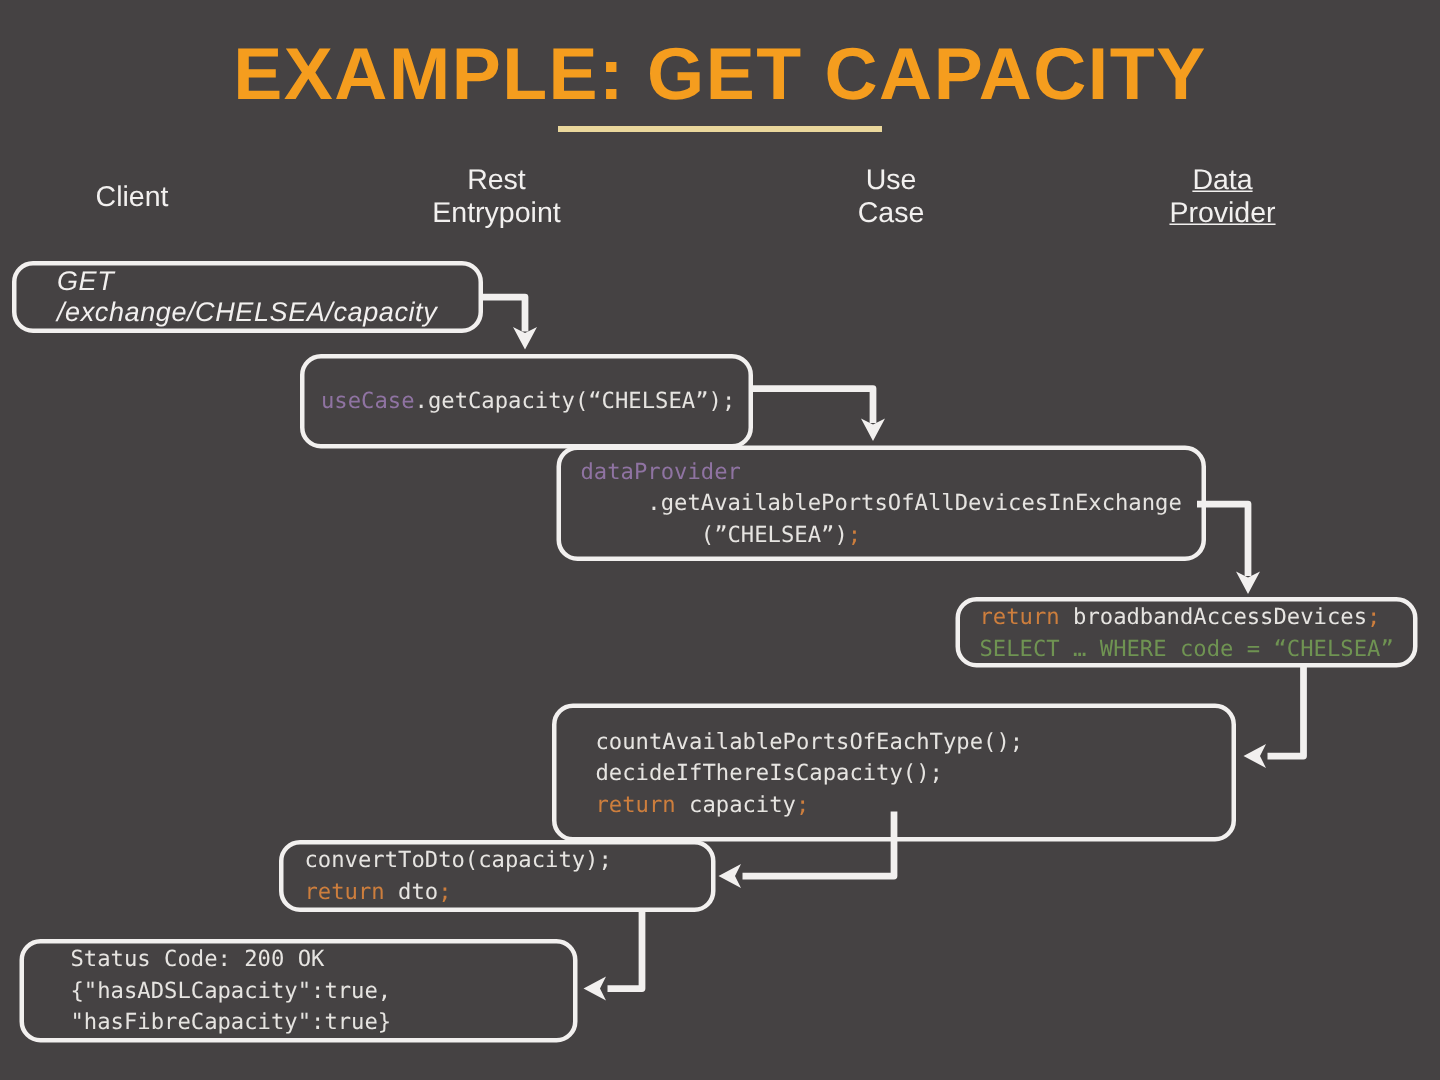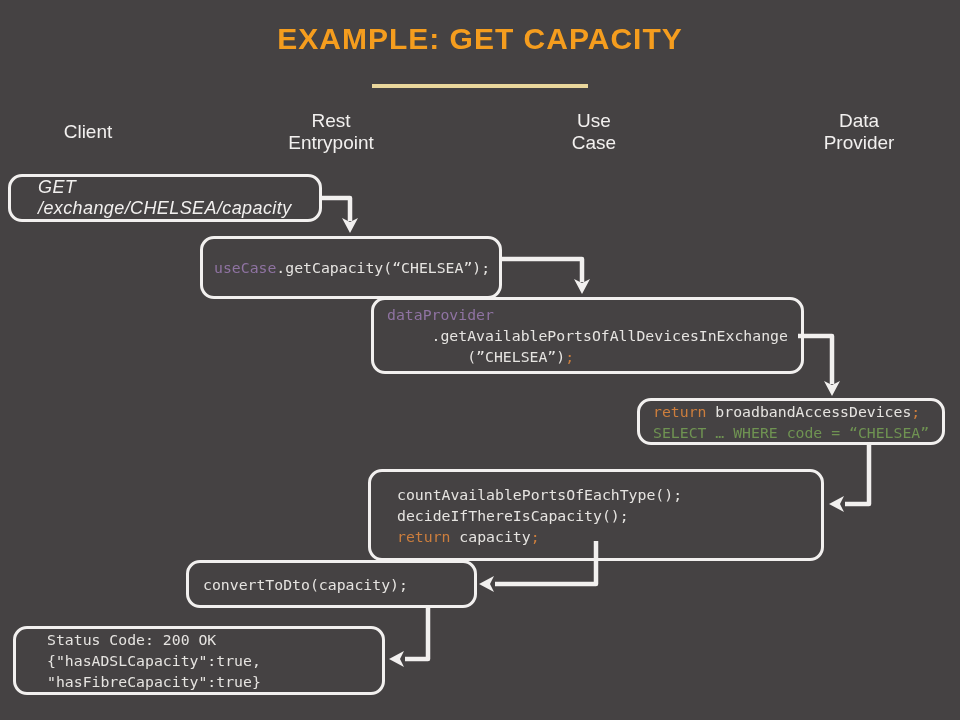--- a/index.html
+++ b/index.html
@@ -8,38 +8,38 @@
     background:var(--background,#454243);
     font-family:"Liberation Sans",sans-serif;
     overflow:hidden;position:relative;
   }
   .slide{position:absolute;inset:0;}
 
   .slide-title{
     position:absolute;top:22px;left:0;width:960px;margin:0;
     text-align:center;
     font-family:"Liberation Sans",sans-serif;
-    font-weight:bold;font-size:30px;letter-spacing:1px;
+    font-weight:bold;font-size:49px;letter-spacing:1px;
     color:var(--accent,#f59d1e);
   }
   .title-underline{
     position:absolute;top:84px;left:372px;width:216px;height:4px;
     background:var(--underline,#ead79c);
   }
 
   .col-header{
     position:absolute;top:108px;height:48px;
     display:flex;align-items:center;justify-content:center;
     text-align:center;white-space:pre-line;
     color:#f2f0ef;font-size:19px;line-height:22px;font-weight:normal;
   }
   .col-client{left:28px;width:120px;}
   .col-rest{left:256px;width:150px;}
   .col-usecase{left:534px;width:120px;}
-  .col-dataprovider{left:794px;width:130px;}
+  .col-dataprovider{left:750px;width:130px;text-decoration:underline;}
 
   .box{
     position:absolute;box-sizing:border-box;
     border:3.5px solid var(--box-border,#f2f0ef);
     border-radius:14px;
     display:flex;flex-direction:column;justify-content:center;
     background:transparent;
   }
   .request-box{
     left:8px;top:174px;width:314px;height:48px;padding-left:27px;
@@ -83,21 +83,21 @@
 Provider</div>
 
   <div class="box request-box">
     <span>GET /exchange/CHELSEA/capacity</span>
   </div>
 
   <div class="box code-box box-rest-call"><div class="code-line"><span class="c-purple">useCase</span><span class="c-plain">.getCapacity(“CHELSEA”);</span></div></div>
   <div class="box code-box box-usecase-call"><div class="code-line"><span class="c-purple">dataProvider</span></div><div class="code-line"><span class="c-plain">     .getAvailablePortsOfAllDevicesInExchange</span></div><div class="code-line"><span class="c-plain">         (”CHELSEA”)</span><span class="c-orange">;</span></div></div>
   <div class="box code-box box-dp-query"><div class="code-line"><span class="c-orange">return</span><span class="c-plain"> broadbandAccessDevices</span><span class="c-orange">;</span></div><div class="code-line"><span class="c-green">SELECT … WHERE code = “CHELSEA”</span></div></div>
   <div class="box code-box box-usecase-logic"><div class="code-line"><span class="c-plain">countAvailablePortsOfEachType();</span></div><div class="code-line"><span class="c-plain">decideIfThereIsCapacity();</span></div><div class="code-line"><span class="c-orange">return</span><span class="c-plain"> capacity</span><span class="c-orange">;</span></div></div>
-  <div class="box code-box box-rest-response"><div class="code-line"><span class="c-plain">convertToDto(capacity);</span></div></div>
+  <div class="box code-box box-rest-response"><div class="code-line"><span class="c-plain">convertToDto(capacity);</span></div><div class="code-line"><span class="c-orange">return</span><span class="c-plain"> dto</span><span class="c-orange">;</span></div></div>
   <div class="box code-box box-client-response"><div class="code-line"><span class="c-plain">Status Code: 200 OK</span></div><div class="code-line"><span class="c-plain">{"hasADSLCapacity":true,</span></div><div class="code-line"><span class="c-plain">"hasFibreCapacity":true}</span></div></div>
 
   <svg class="connectors" width="960" height="720" viewBox="0 0 960 720">
     <g>
       <path d="M322 198 H350 V221"></path>
       <polygon points="342,218 350,233 358,218 350,222"></polygon>
     </g>
     <g>
       <path d="M502 259 H582 V282"></path>
       <polygon points="574,279 582,294 590,279 582,283"></polygon>

